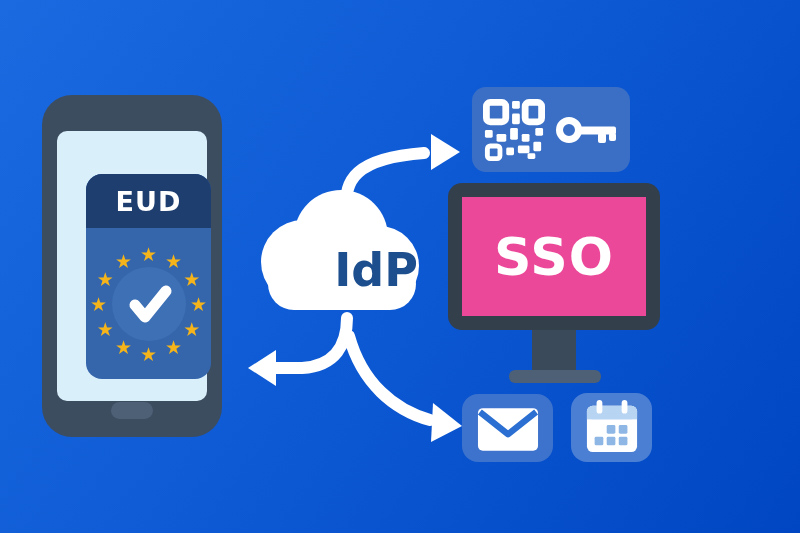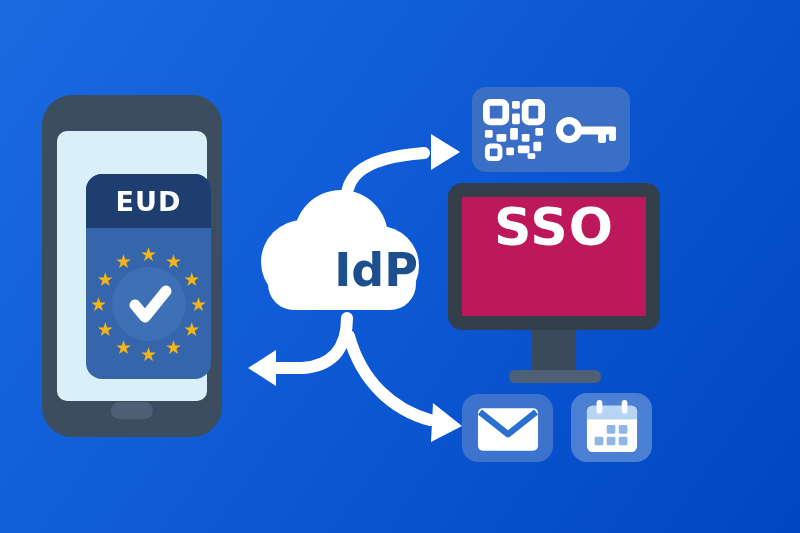--- a/index.html
+++ b/index.html
@@ -37,21 +37,21 @@
   .idp-label { position:absolute; left:263px; top:247px; width:155px; text-align:right;
                font-size:46px; font-weight:bold; line-height:1; color:#1d4f8f; }
 
   
   .qr-key-panel { position:absolute; left:472px; top:87px; width:158px; height:85px;
                   background:#3b6fc6; border-radius:14px; display:flex; align-items:center;
                   justify-content:center; gap:11px; }
   .monitor-frame { position:absolute; left:448px; top:183px; width:212px; height:147px;
                    background:#333f4b; border-radius:14px; }
   .monitor-screen { position:absolute; left:14px; top:14px; width:184px; height:119px;
-                    background:#be185d; display:flex; align-items:flex-start; justify-content:center; }
+                    background:#ec4899; display:flex; align-items:center; justify-content:center; }
   .sso-label { color:#ffffff; font-size:52px; font-weight:bold; letter-spacing:1px; }
   .monitor-stand { position:absolute; left:532px; top:330px; width:44px; height:42px; background:#3a4a5a; }
   .monitor-base { position:absolute; left:509px; top:370px; width:92px; height:13px;
                   border-radius:6px; background:#4d6076; }
   .email-panel { position:absolute; left:462px; top:394px; width:91px; height:68px;
                  background:#3d73cc; border-radius:16px; display:flex; align-items:center;
                  justify-content:center; }
   .calendar-panel { position:absolute; left:571px; top:393px; width:81px; height:69px;
                     background:#4a7fd4; border-radius:16px; display:flex; align-items:center;
                     justify-content:center; }

